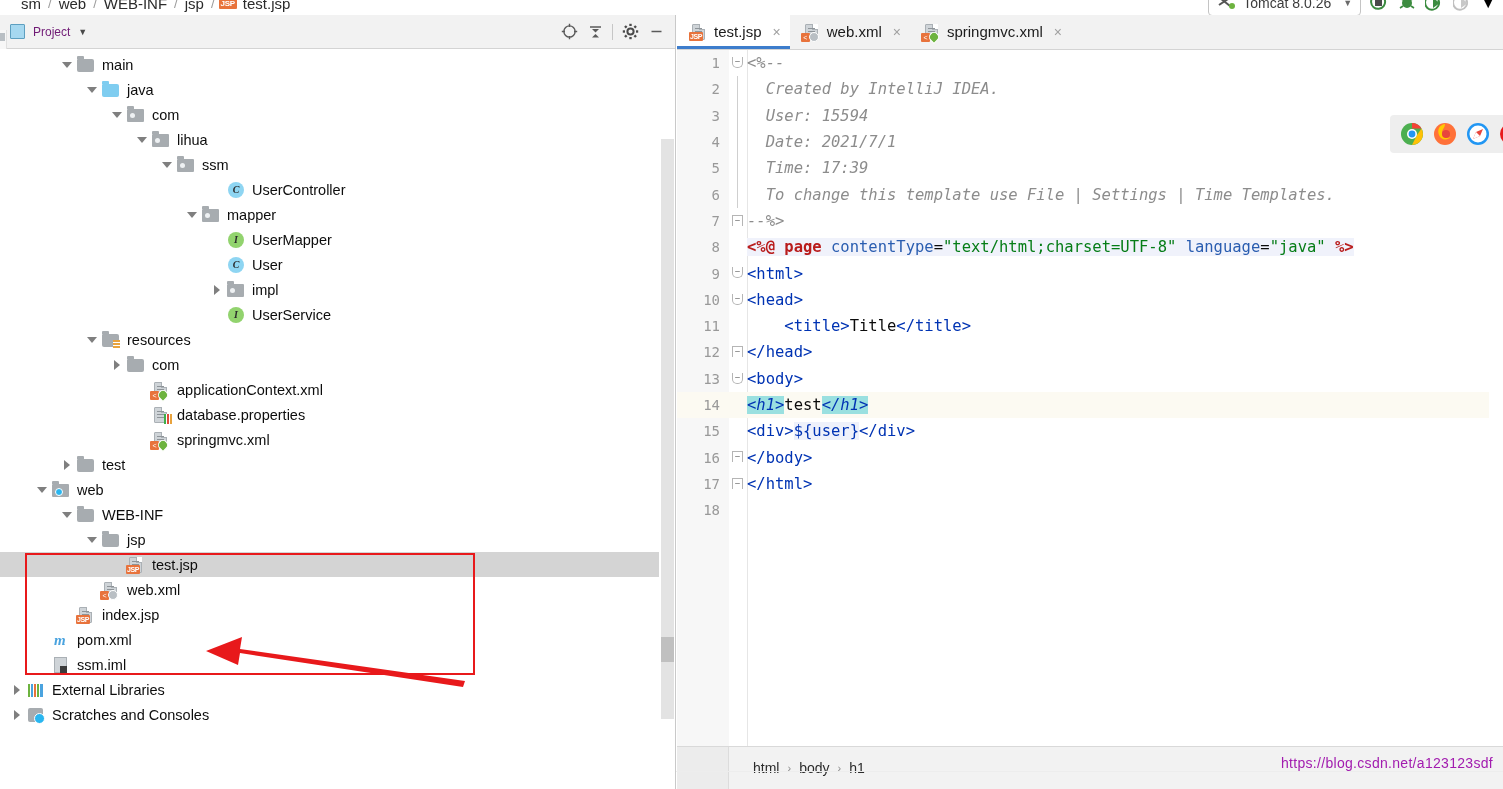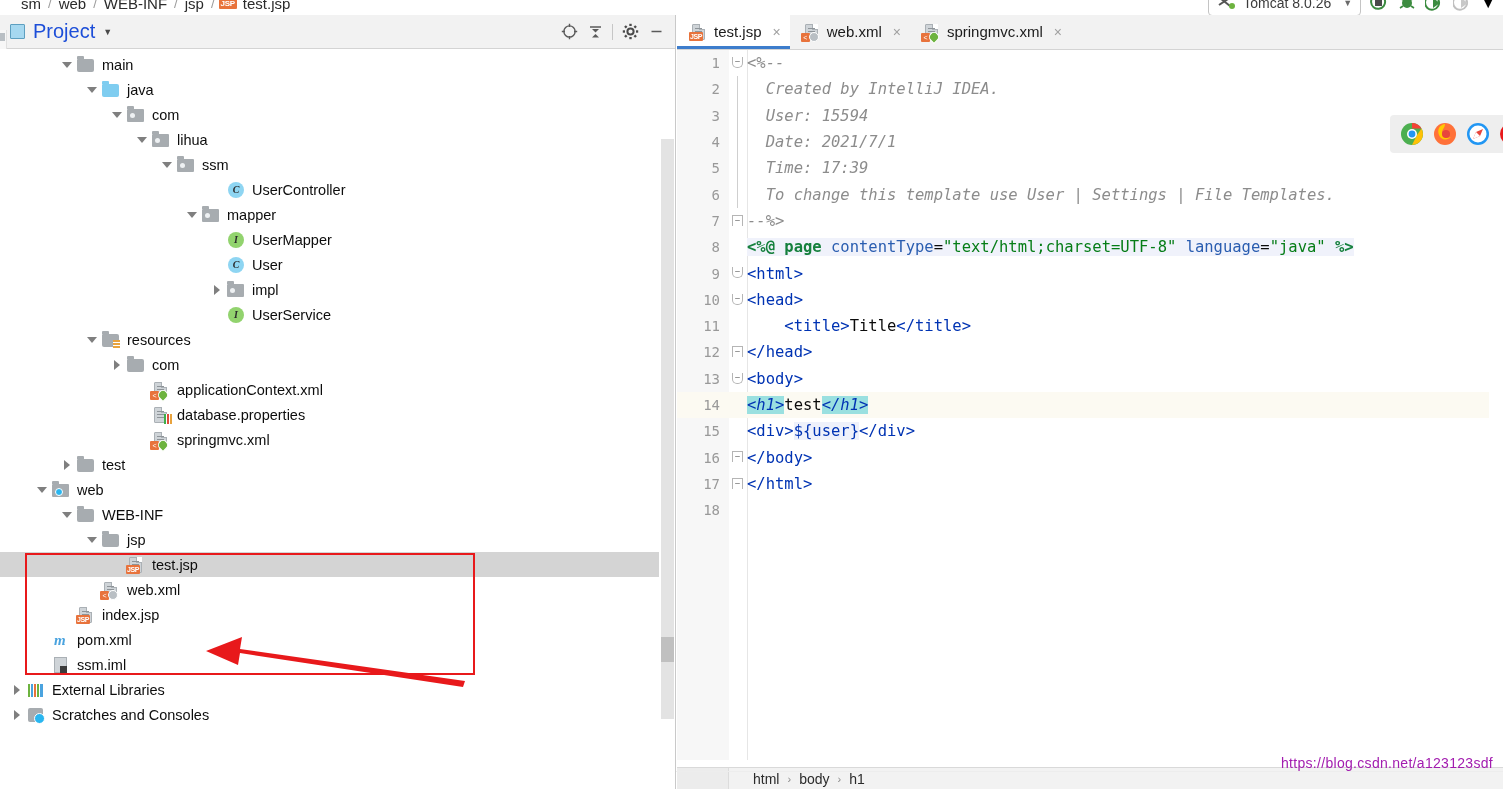--- a/index.html
+++ b/index.html
@@ -44,21 +44,21 @@
   
   #project-panel {
     position:absolute; left:0; top:15px; width:676px; height:774px;
     background:#ffffff; border-right:1px solid #c9c9c9;
   }
   #project-header {
     position:relative; height:34px; background:#f2f2f2;
     border-bottom:1px solid #d4d4d4;
     display:flex; align-items:center; padding:0 6px 0 10px;
   }
-  #project-header .ph-title { font-size:20px; color:#1d4ed8; margin-left:8px;}
+  #project-header .ph-title { font-size:12px; color:#701a75; margin-left:8px;}
   #project-header .ph-caret { margin-left:8px; font-size:9px; color:#4a4a4a;}
   #project-header .ph-spacer { flex:1; }
   #project-header .ph-icon {
     width:26px; height:26px; display:flex; align-items:center; justify-content:center;
   }
   .proj-sq {
     width:15px; height:15px; background:#a6d8f0; border:1px solid #5d9fc0;
     border-radius:1px;
   }
   .hdr-divider { width:1px; height:16px; background:#c6c6c6; margin:0 4px; }
@@ -216,42 +216,42 @@
   .fold .fline { position:absolute; left:8px; top:0; bottom:0; width:1px; background:#cfcfcf;}
   .ctext { white-space:pre; color:#0b0b0b; }
   .gutter-col { position:absolute; left:0; top:0; bottom:0; width:52px; background:#f7f7f7;}
   .gutter-sep { position:absolute; left:70px; top:0; bottom:0; width:1px; background:#e6e6e6;}
 
   
   .s-comment { color:#8c8c8c; font-style:italic; }
   .s-tag     { color:#0033b3; }
   .s-attr    { color:#2a5db0; }
   .s-str     { color:#067d17; }
-  .s-dir     { color:#15803d; font-weight:bold;}
+  .s-dir     { color:#b91c1c; font-weight:bold;}
   .s-el      { color:#0033b3; background:#eef1fb;}
   .hl-tag    { background:#9ae0e0;font-style:italic; }
   .bg-directive { background:#f0f2fb; }
 
   .bulb {
     position:absolute; left:79px; top:5px; width:11px; height:13px; z-index:3;
   }
   .bulb .b { width:11px; height:11px; border-radius:50%; background:#f0b429; }
   .bulb .s { width:7px; height:2px; margin:1px auto 0; background:#bdbdbd; }
 
   #browser-popup {
     position:absolute; left:713px; top:100px; width:128px; height:38px;
     background:#eeeeee; border-radius:4px; display:flex; align-items:center;
     gap:9px; padding:0 10px; z-index:9; overflow:hidden;
   }
   .bico { width:24px; height:24px; border-radius:50%; flex:0 0 24px;}
 
   #ed-scroll-top { position:absolute; right:0; top:35px; width:14px; height:694px; background:#fff;}
 
   #status-bar {
-    position:absolute; left:677px; right:0; bottom:0; height:22px;
+    position:absolute; left:677px; right:0; bottom:0; height:43px;
     background:#f2f2f2; border-top:1px solid #d9d9d9;
     display:flex; align-items:center; padding-left:74px;
     font-size:14px; color:#2b2b2b; font-family:"Liberation Sans", sans-serif;
   }
   #status-bar .sb-gutter {
     position:absolute; left:0; top:0; bottom:0; width:52px; background:#ececec;
     border-right:1px solid #dcdcdc;
   }
   #status-bar .crumb2 { margin:0 2px; }
   #status-bar .sep2 { color:#8a8a8a; margin:0 6px; font-size:11px;}
@@ -714,21 +714,21 @@
       <span class="fold">
           <span class="fline"></span>
         </span>
       <span class="ctext s-comment">  Time: 17:39</span>
     </div>
     <div class="cline">
       <span class="gutter">6</span>
       <span class="fold">
           <span class="fline"></span>
         </span>
-      <span class="ctext s-comment">  To change this template use User | Settings | File Templates.</span>
+      <span class="ctext s-comment">  To change this template use File | Settings | Time Templates.</span>
     </div>
     <div class="cline">
       <span class="gutter">7</span>
       <span class="fold">
           <span class="fbox up">−</span>
         </span>
       <span class="ctext s-comment">--%&gt;</span>
     </div>
 
     <div class="cline">

